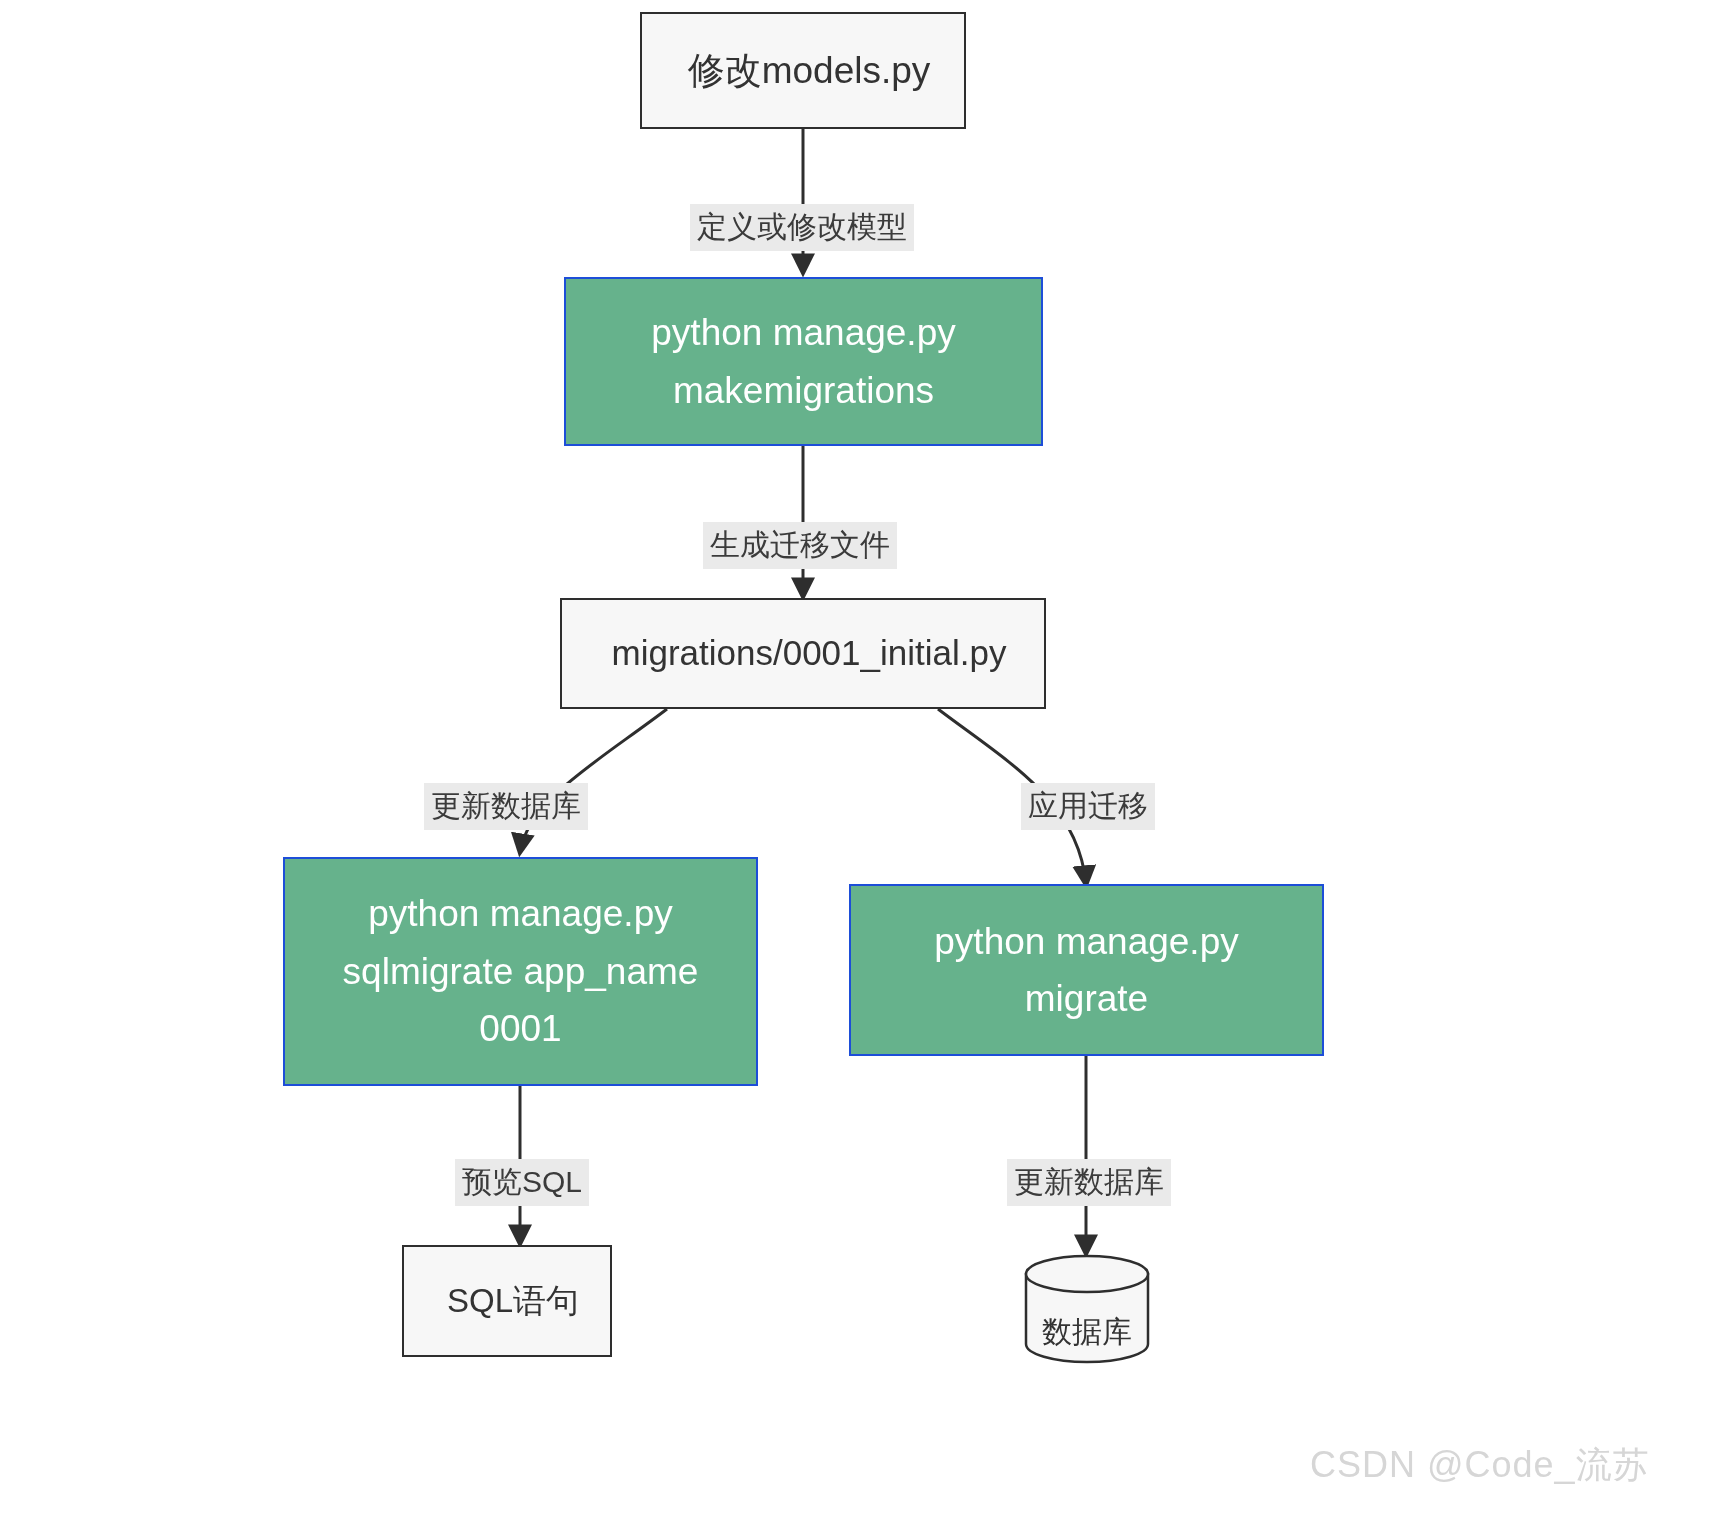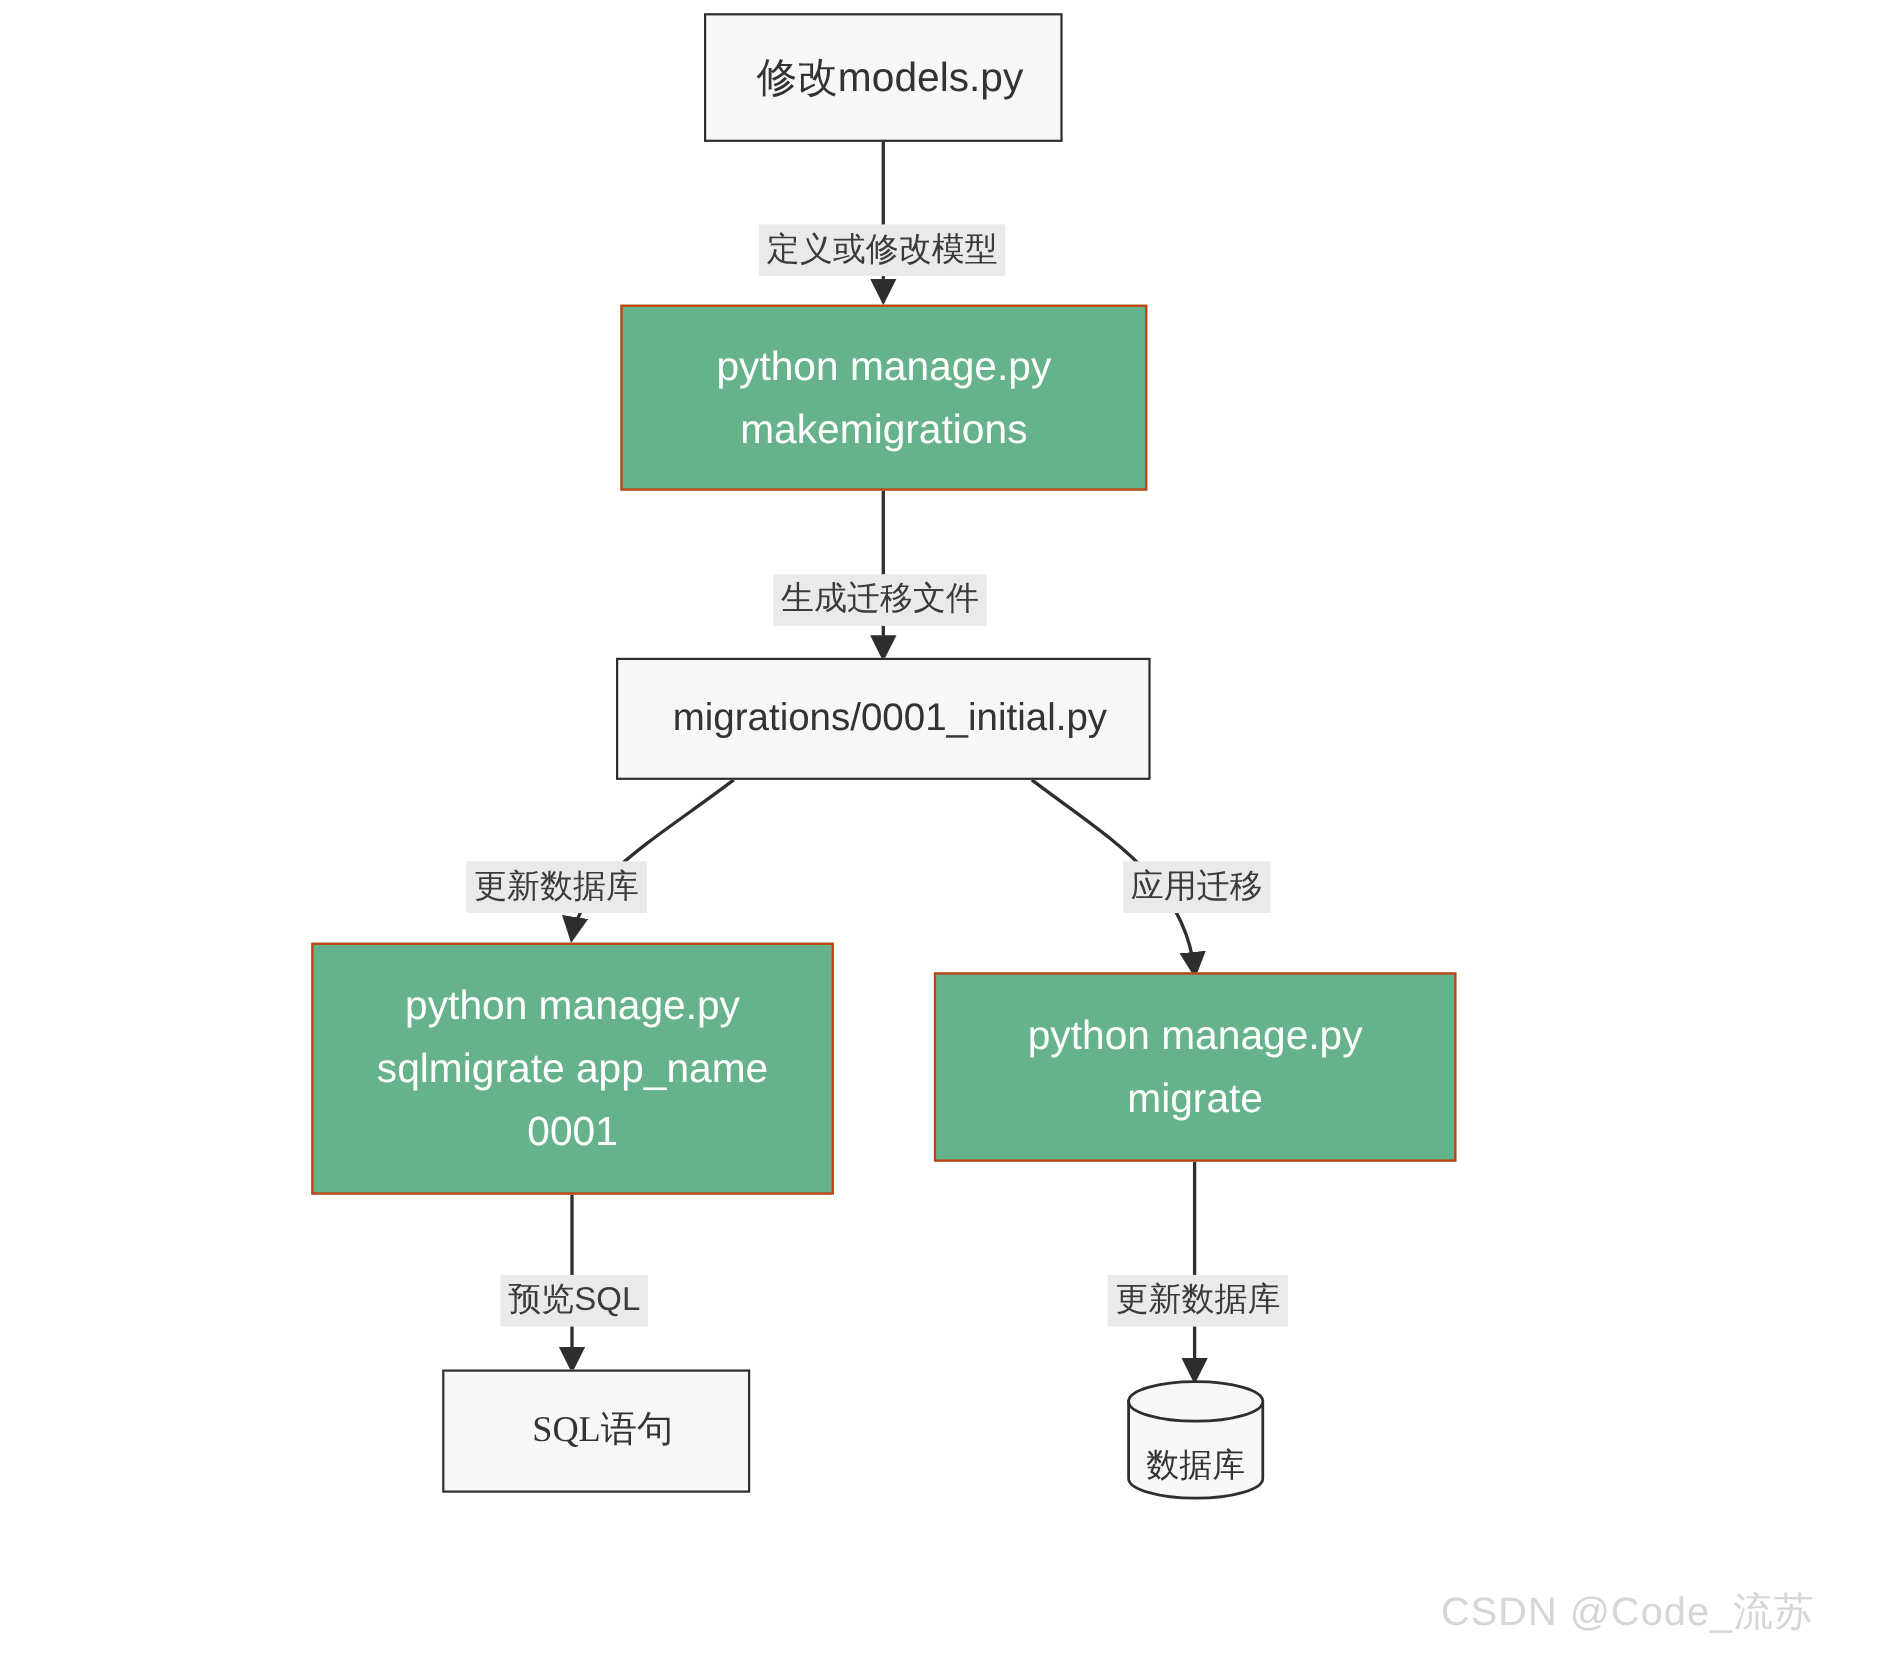--- a/index.html
+++ b/index.html
@@ -35,21 +35,21 @@
     line-height: 1.55;
   }
   .node-plain {
     background: #f7f7f7;
     border: 2px solid #2e2e2e;
     color: #333333;
     padding-left: 12px;
   }
   .node-green {
     background: #66b28c;
-    border: 2px solid #c2410c;
+    border: 2px solid #1d4ed8;
     color: #ffffff;
   }
   .node-label {
     display: block;
     white-space: pre-line;
     padding: 0 10px;
   }
   .edge-label {
     position: absolute;
     background: #eaeaea;
@@ -121,21 +121,21 @@
     <span class="node-label">python manage.py
 sqlmigrate app_name
 0001</span>
   </div>
 
   <div class="node node-green" style="left:849px; top:884px; width:475px; height:172px; font-size:37px;">
     <span class="node-label">python manage.py
 migrate</span>
   </div>
 
-  <div class="node node-plain" style="left:402px; top:1245px; width:280px; height:112px; font-size:33px;font-family:Liberation Serif, serif;">
+  <div class="node node-plain" style="left:402px; top:1245px; width:210px; height:112px; font-size:33px;">
     <span class="node-label">SQL语句</span>
   </div>
 
   <div class="db-node" style="left:1024px; top:1254px; width:126px; height:110px;">
     <svg width="126" height="110" viewBox="0 0 126 110">
       <path d="M2,20 L2,90 A61,18 0 0 0 124,90 L124,20 Z" fill="#f7f7f7" stroke="#2e2e2e" stroke-width="2.5"></path>
       <ellipse cx="63" cy="20" rx="61" ry="18" fill="#f7f7f7" stroke="#2e2e2e" stroke-width="2.5"></ellipse>
     </svg>
     <span class="db-text" style="top:58px; left:0;">数据库</span>
   </div>

